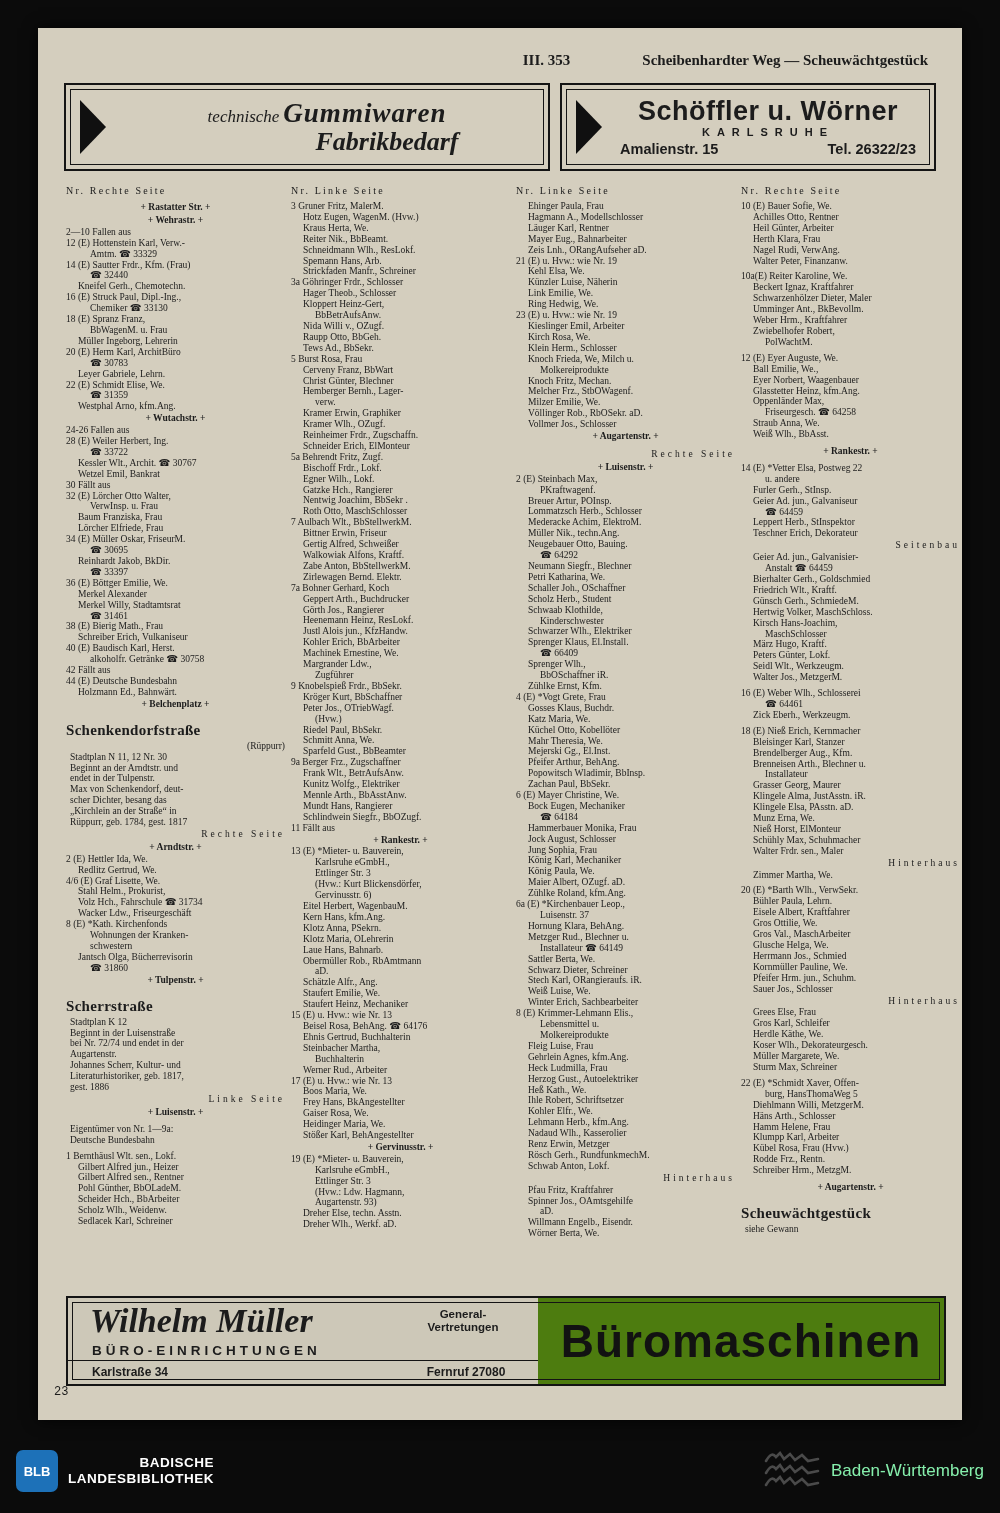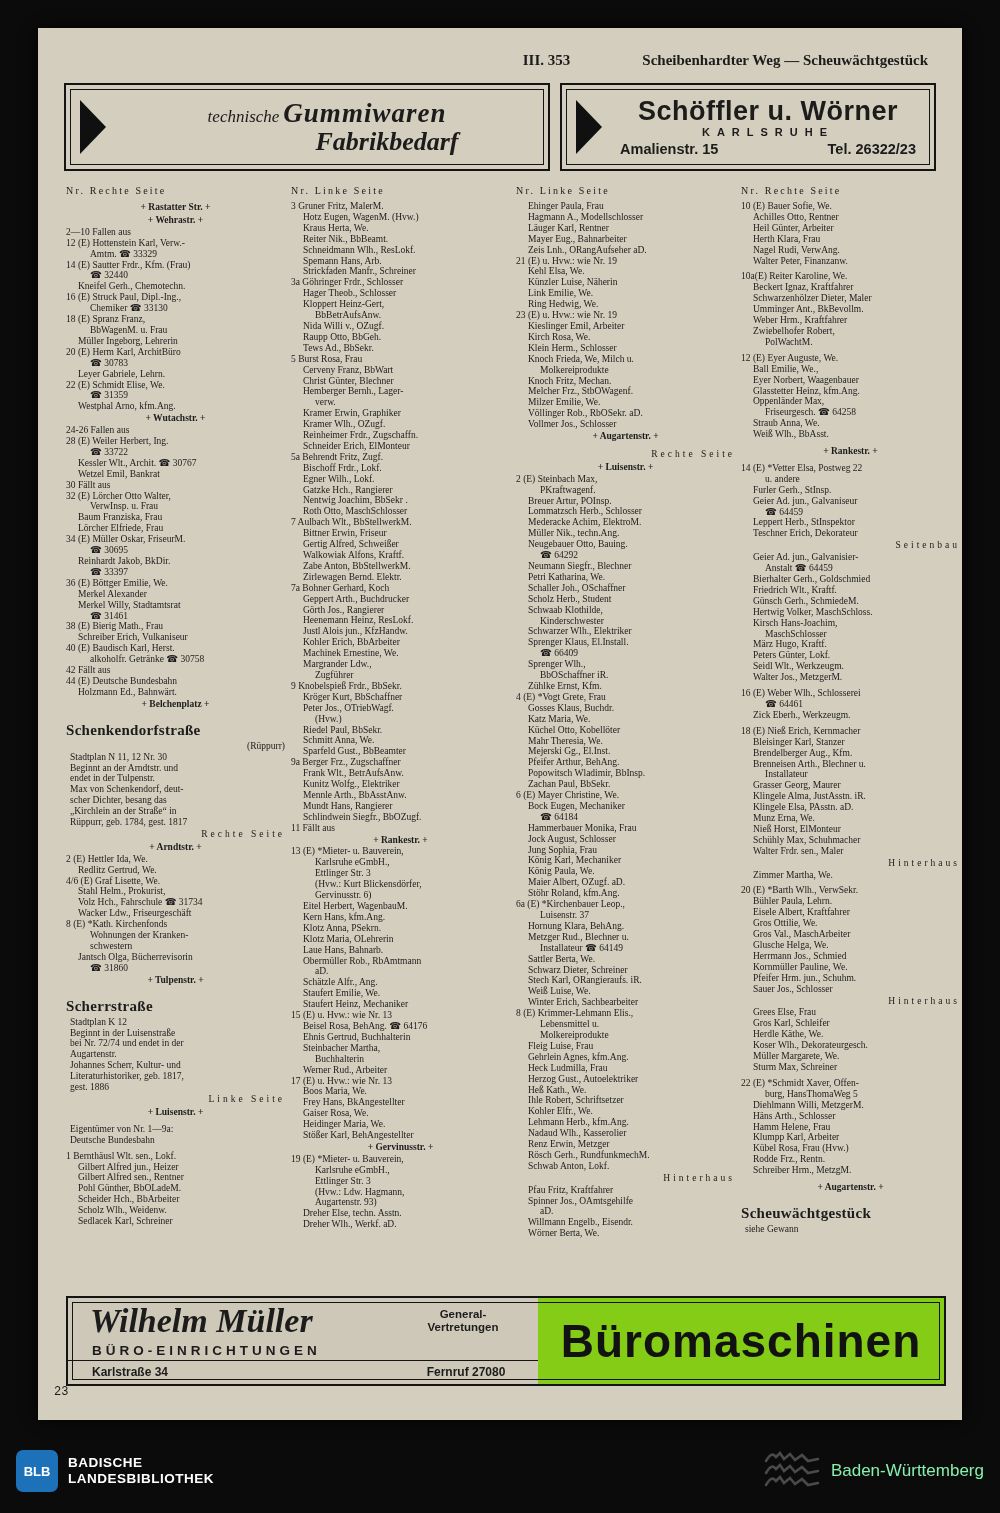--- a/index.html
+++ b/index.html
@@ -43,32 +43,32 @@
   .ad-bottom{position:absolute;left:28px;right:16px;bottom:34px;height:86px;
              border:2px solid #141414;outline:1.5px solid #141414;outline-offset:-7px;
              background:#cdc8b8;display:grid;grid-template-columns:320px 150px 1fr;
              grid-template-rows:1fr 24px;}
   .wm-brand{grid-column:1;grid-row:1;font-style:italic;font-weight:bold;font-size:34px;
             padding:6px 0 0 22px;line-height:34px;}
   .wm-div{grid-column:1;grid-row:1;align-self:end;font-family:"Liberation Sans",sans-serif;
           font-weight:bold;font-size:13.5px;letter-spacing:4px;padding:0 0 2px 24px;}
   .wm-gen{grid-column:2;grid-row:1;text-align:center;font-family:"Liberation Sans",sans-serif;
           font-weight:bold;font-size:11.5px;padding-top:10px;line-height:13px;}
-  .wm-band{grid-column:3;grid-row:1 / span 2;background:#84cc16;display:flex;align-items:center;
+  .wm-band{grid-column:3;grid-row:1 / span 2;background:#4d7c0f;display:flex;align-items:center;
            justify-content:center;}
   .wm-product{font-family:"Liberation Sans",sans-serif;font-weight:bold;font-size:46px;
               letter-spacing:1px;color:#121212;}
   .wm-street{grid-column:1;grid-row:2;border-top:1.5px solid #141414;font-family:"Liberation Sans",sans-serif;
              font-weight:bold;font-size:12px;padding:4px 0 0 24px;}
   .wm-phone{grid-column:2;grid-row:2;border-top:1.5px solid #141414;font-family:"Liberation Sans",sans-serif;
             font-weight:bold;font-size:12px;padding:4px 0 0 6px;text-align:center;}
   .pagenum{position:absolute;left:16px;bottom:21px;font-size:12px;font-family:Liberation Mono, monospace;}
   
   .footer{position:absolute;left:0;right:0;bottom:0;height:84px;display:flex;align-items:center;
-          justify-content:space-between;padding:0 16px;font-family:"Liberation Sans",sans-serif;}
+          justify-content:space-between;padding:0 16px;font-family:"Liberation Sans",sans-serif;text-align:right;}
   .blb{display:flex;align-items:center;gap:10px;}
   .blb-logo{width:42px;height:42px;background:#1d71b8;border-radius:7px;color:#fff;
             display:flex;align-items:center;justify-content:center;font-weight:bold;font-size:13px;}
   .blb-text{color:#fff;font-weight:bold;font-size:13.5px;line-height:16px;letter-spacing:.5px;}
   .bw{display:flex;align-items:center;gap:10px;color:#86efac;font-size:17px;}
 </style>
 </head>
 <body>
 
 <div class="stage">
@@ -354,21 +354,21 @@
           <div class="ln ln-r">Zachan Paul, BbSekr.</div>
           <div class="ln ln-n">6 (E) Mayer Christine, We.</div>
           <div class="ln ln-r">Bock Eugen, Mechaniker</div>
           <div class="ln ln-w">☎ 64184</div>
           <div class="ln ln-r">Hammerbauer Monika, Frau</div>
           <div class="ln ln-r">Jock August, Schlosser</div>
           <div class="ln ln-r">Jung Sophia, Frau</div>
           <div class="ln ln-r">König Karl, Mechaniker</div>
           <div class="ln ln-r">König Paula, We.</div>
           <div class="ln ln-r">Maier Albert, OZugf. aD.</div>
-          <div class="ln ln-r">Stöhr Roland, kfm.Ang.</div>
+          <div class="ln ln-r">Zühlke Roland, kfm.Ang.</div>
           <div class="ln ln-n">6a (E) *Kirchenbauer Leop.,</div>
           <div class="ln ln-w">Luisenstr. 37</div>
           <div class="ln ln-r">Hornung Klara, BehAng.</div>
           <div class="ln ln-r">Metzger Rud., Blechner u.</div>
           <div class="ln ln-w">Installateur ☎ 64149</div>
           <div class="ln ln-r">Sattler Berta, We.</div>
           <div class="ln ln-r">Schwarz Dieter, Schreiner</div>
           <div class="ln ln-r">Stech Karl, ORangieraufs. iR.</div>
           <div class="ln ln-r">Weiß Luise, We.</div>
           <div class="ln ln-r">Winter Erich, Sachbearbeiter</div>

